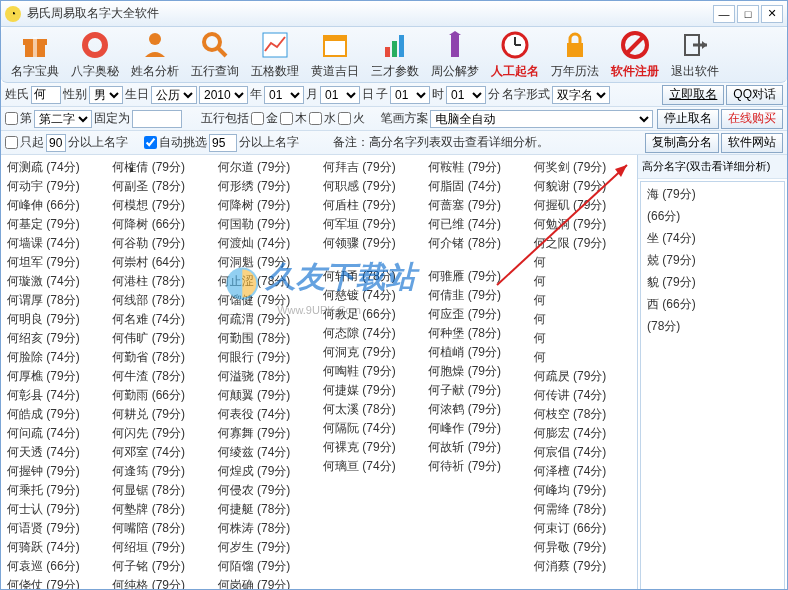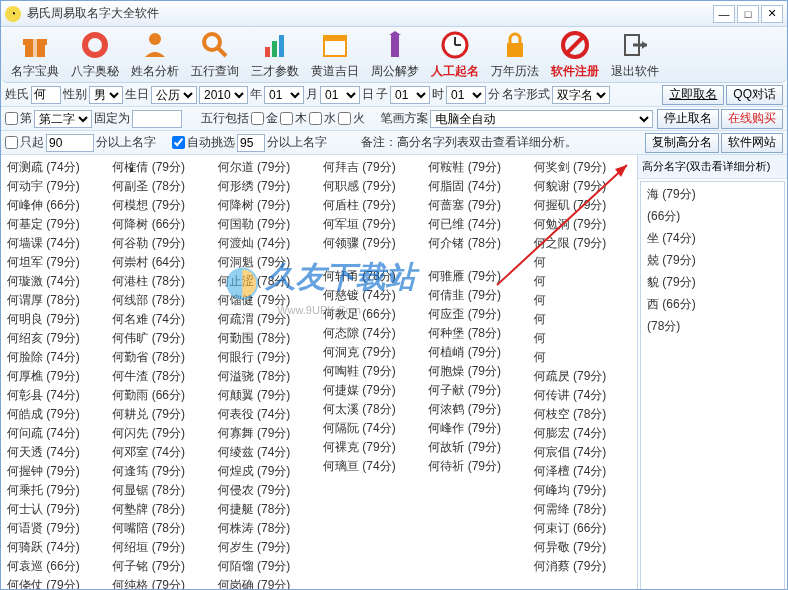--- a/index.html
+++ b/index.html
@@ -85,35 +85,44 @@
         <svg width="32" height="32">
           <circle cx="13" cy="13" r="8" fill="none" stroke="#e67e22" stroke-width="4"></circle>
           <line x1="19" y1="19" x2="27" y2="27" stroke="#e67e22" stroke-width="4"></line>
         </svg>
       </div>
       <div class="lbl">五行查询</div>
     </div>
     <div class="tbitem">
       <div class="ico">
         <svg width="32" height="32">
+          <rect x="4" y="4" width="24" height="24" fill="#fff" stroke="#3498db"></rect>
+          <polyline points="6,22 12,14 18,18 26,8" fill="none" stroke="#e74c3c" stroke-width="2"></polyline>
+        </svg>
+      </div>
+      <div class="lbl">五格数理</div>
+    </div>
+    <div class="tbitem">
+      <div class="ico">
+        <svg width="32" height="32">
+          <rect x="5" y="7" width="22" height="20" fill="#fff" stroke="#f39c12" stroke-width="2"></rect>
+          <rect x="5" y="7" width="22" height="5" fill="#f39c12"></rect>
+        </svg>
+      </div>
+      <div class="lbl">黄道吉日</div>
+    </div>
+    <div class="tbitem">
+      <div class="ico">
+        <svg width="32" height="32">
           <rect x="6" y="18" width="5" height="10" fill="#e74c3c"></rect>
           <rect x="13" y="12" width="5" height="16" fill="#27ae60"></rect>
           <rect x="20" y="6" width="5" height="22" fill="#3498db"></rect>
         </svg>
       </div>
       <div class="lbl">三才参数</div>
-    </div>
-    <div class="tbitem">
-      <div class="ico">
-        <svg width="32" height="32">
-          <rect x="5" y="7" width="22" height="20" fill="#fff" stroke="#f39c12" stroke-width="2"></rect>
-          <rect x="5" y="7" width="22" height="5" fill="#f39c12"></rect>
-        </svg>
-      </div>
-      <div class="lbl">黄道吉日</div>
     </div>
     <div class="tbitem">
       <div class="ico">
         <svg width="32" height="32">
           <rect x="12" y="6" width="8" height="22" fill="#8e44ad"></rect>
           <polygon points="10,6 22,6 16,2" fill="#8e44ad"></polygon>
         </svg>
       </div>
       <div class="lbl">周公解梦</div>
     </div>
@@ -202,21 +211,21 @@
   <label>笔画方案</label>
   <select style="width:236px"><option>电脑全自动</option></select>
   <div style="flex:1"></div>
   <button class="btn">停止取名</button>
   <button class="btn red">在线购买</button>
 </div>
 
 <div class="formrow">
   <input type="checkbox" style="">
   <label>只起</label>
-  <input type="text" style="width: 48px;" value="90">
+  <input type="text" style="width: 20px;" value="90">
   <label>分以上名字</label>
   <span style="width:12px"></span>
   <input type="checkbox" checked="" style="">
   <label>自动挑选</label>
   <input type="text" style="width: 28px;" value="95">
   <label>分以上名字</label>
   <span style="width:30px"></span>
   <label>备注：高分名字列表双击查看详细分析。</label>
   <div style="flex:1"></div>
   <button class="btn">复制高分名</button>

